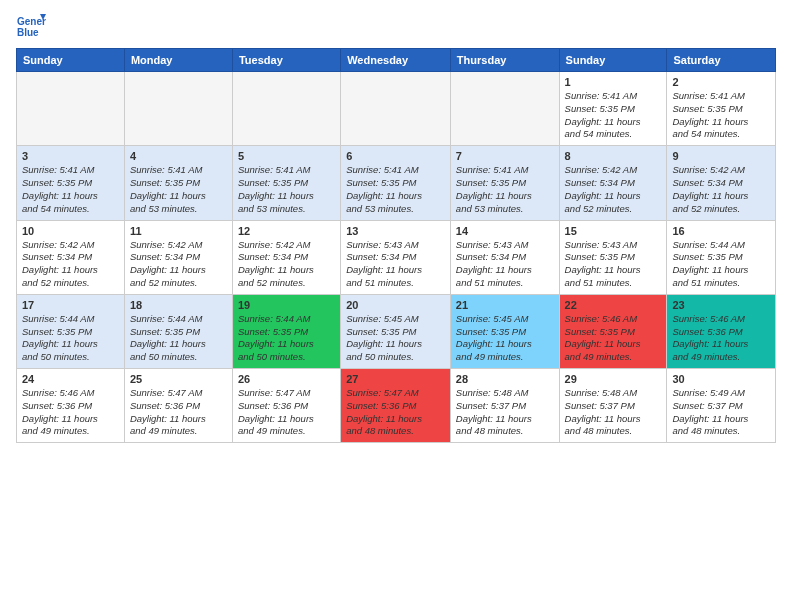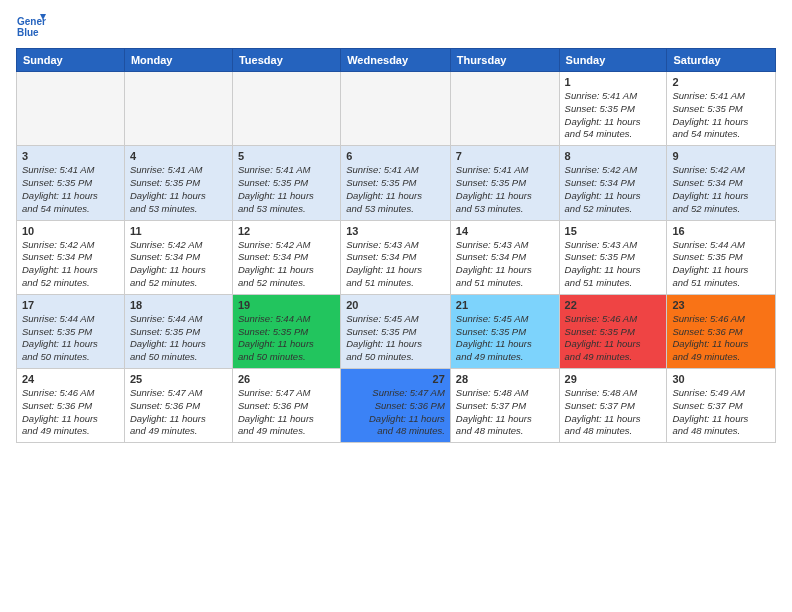--- a/index.html
+++ b/index.html
@@ -272,21 +272,21 @@
 Daylight: 11 hours
 and 49 minutes.</div>
           </td>
           <td style="background: #ef4444;">
             <span class="day-num">22</span>
             <div class="day-info" style="white-space: pre-line;">Sunrise: 5:46 AM
 Sunset: 5:35 PM
 Daylight: 11 hours
 and 49 minutes.</div>
           </td>
-          <td style="background: #f97316;">
+          <td style="background: #14b8a6;">
             <span class="day-num">23</span>
             <div class="day-info" style="white-space: pre-line;">Sunrise: 5:46 AM
 Sunset: 5:36 PM
 Daylight: 11 hours
 and 49 minutes.</div>
           </td>
         </tr>
         <tr>
           <td style="background: rgb(255, 255, 255);">
             <span class="day-num">24</span>
@@ -302,21 +302,21 @@
 Daylight: 11 hours
 and 49 minutes.</div>
           </td>
           <td style="background: rgb(255, 255, 255);">
             <span class="day-num">26</span>
             <div class="day-info" style="white-space: pre-line;">Sunrise: 5:47 AM
 Sunset: 5:36 PM
 Daylight: 11 hours
 and 49 minutes.</div>
           </td>
-          <td style="background: #3b82f6; text-align: right;">
+          <td style="background: #ef4444;">
             <span class="day-num">27</span>
             <div class="day-info" style="white-space: pre-line;">Sunrise: 5:47 AM
 Sunset: 5:36 PM
 Daylight: 11 hours
 and 48 minutes.</div>
           </td>
           <td style="background: rgb(255, 255, 255);">
             <span class="day-num">28</span>
             <div class="day-info" style="white-space: pre-line;">Sunrise: 5:48 AM
 Sunset: 5:37 PM

